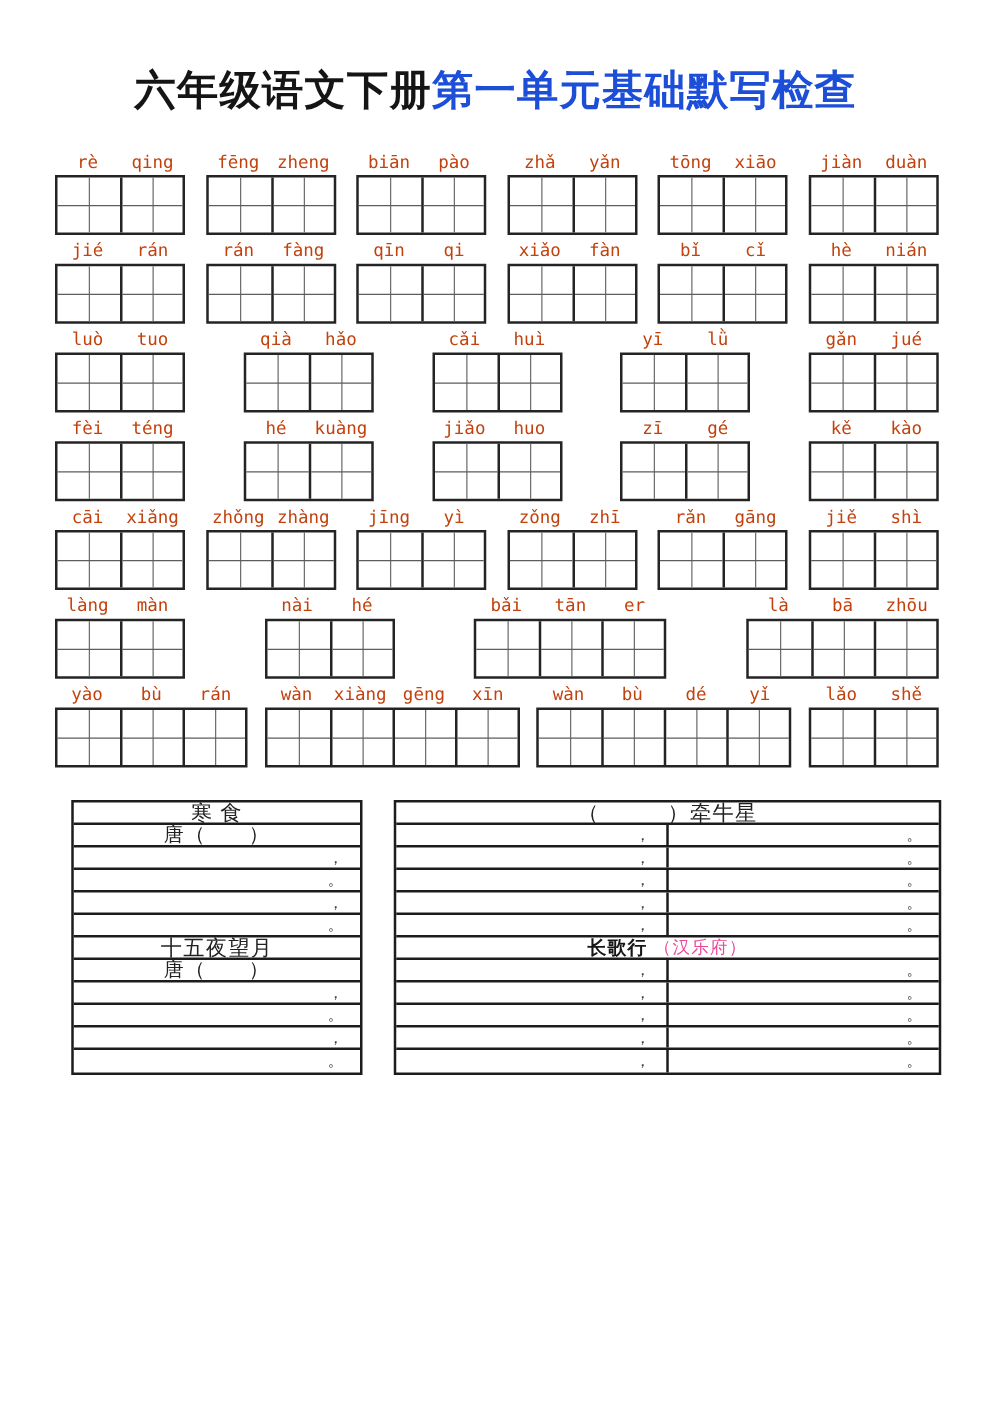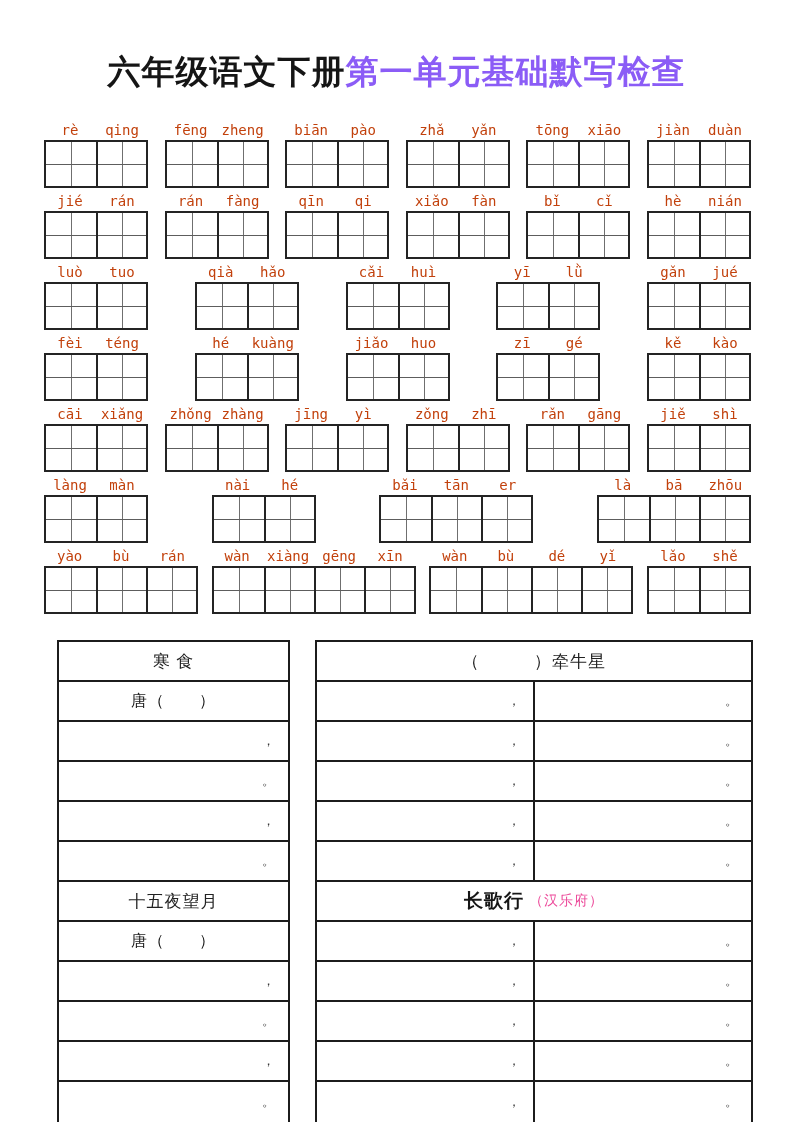--- a/index.html
+++ b/index.html
@@ -2,50 +2,50 @@
 <html><head>
 <meta charset="utf-8">
 <style>
   * { margin:0; padding:0; box-sizing:border-box; }
   html,body { width:793px; height:1122px; }
   body { background:#ffffff; font-family:"Liberation Serif","DejaVu Serif",serif; color:#1c1c1c; overflow:hidden; }
   .page { width:793px; height:1122px; background:#ffffff; position:relative; }
 
   
   .title { padding-top:50px; text-align:center; font-family:"Liberation Sans","DejaVu Sans",sans-serif; font-weight:bold; font-size:33px; letter-spacing:1px; color:#151515; white-space:nowrap; }
-  .title .red { color:#8b5cf6;text-align:right; }
+  .title .red { color:#1d4ed8;text-align:right; }
 
   
   #words { margin:26px 42px 0 44px; }
   .word-row { display:flex; justify-content:space-between; align-items:flex-end; margin-bottom:4px; }
   .word { display:flex; flex-direction:column; }
   .pinyin { display:flex; height:19px; font-family:"DejaVu Sans Mono","Liberation Mono",monospace; font-size:14px; color:#c2410c; line-height:19px; }
   .pinyin .syl { flex:1; text-align:center; white-space:nowrap; }
   .grid { display:flex; border:2px solid #242424; background:#fff; }
   .cell { width:50px; height:44px; position:relative; }
   .cell + .cell { border-left:2px solid #242424; }
   .cell::before { content:""; position:absolute; left:50%; top:0; bottom:0; width:1px; background:#6f6f6f; }
   .cell::after  { content:""; position:absolute; top:50%; left:0; right:0; height:1px; background:#5d5d5d; }
 
   
   .poems { display:flex; gap:25px; margin:26px 0 0 57px; }
   .ptable { border:2px solid #1c1c1c; background:#fff; }
   .ptable.left  { width:233px; }
   .ptable.right { width:438px; }
-  .prow { height:40px; border-bottom:2px solid #1c1c1c; display:flex; align-items:center; }
+  .prow { height:18px; border-bottom:2px solid #1c1c1c; display:flex; align-items:center; }
   .prow:last-child { border-bottom:none; }
   .prow.head { justify-content:center; font-size:17px; letter-spacing:1px; color:#222; }
   .prow.author { justify-content:center; font-size:16px; letter-spacing:1px; color:#222; }
   .prow.mark { justify-content:flex-end; padding-right:13px; font-size:13px; color:#3a3a3a; }
   .prow.pair { padding:0; }
   .pcell { flex:1; height:100%; display:flex; align-items:center; justify-content:flex-end; font-size:13px; color:#3a3a3a; }
   .pcell.comma-cell { border-right:2px solid #1c1c1c; padding-right:12px; }
   .pcell.period-cell { padding-right:13px; }
   .t-main { font-size:17px; letter-spacing:1px; }
-  .t-bold { font-family:"Liberation Sans","DejaVu Sans",sans-serif; font-weight:bold; font-size:19px; color:#161616; }
+  .t-bold { font-family:"Liberation Sans","DejaVu Sans",sans-serif; font-weight:bold; font-size:15px; color:#161616; }
   .t-note { font-size:14px; color:#ec4899; margin-left:5px; }
 </style>
 </head>
 <body>
 
 <div class="page">
   <h1 class="title"><span>六年级语文下册</span><span class="red">第一单元基础默写检查</span></h1>
 
   <div id="words">
       <div class="word-row">

